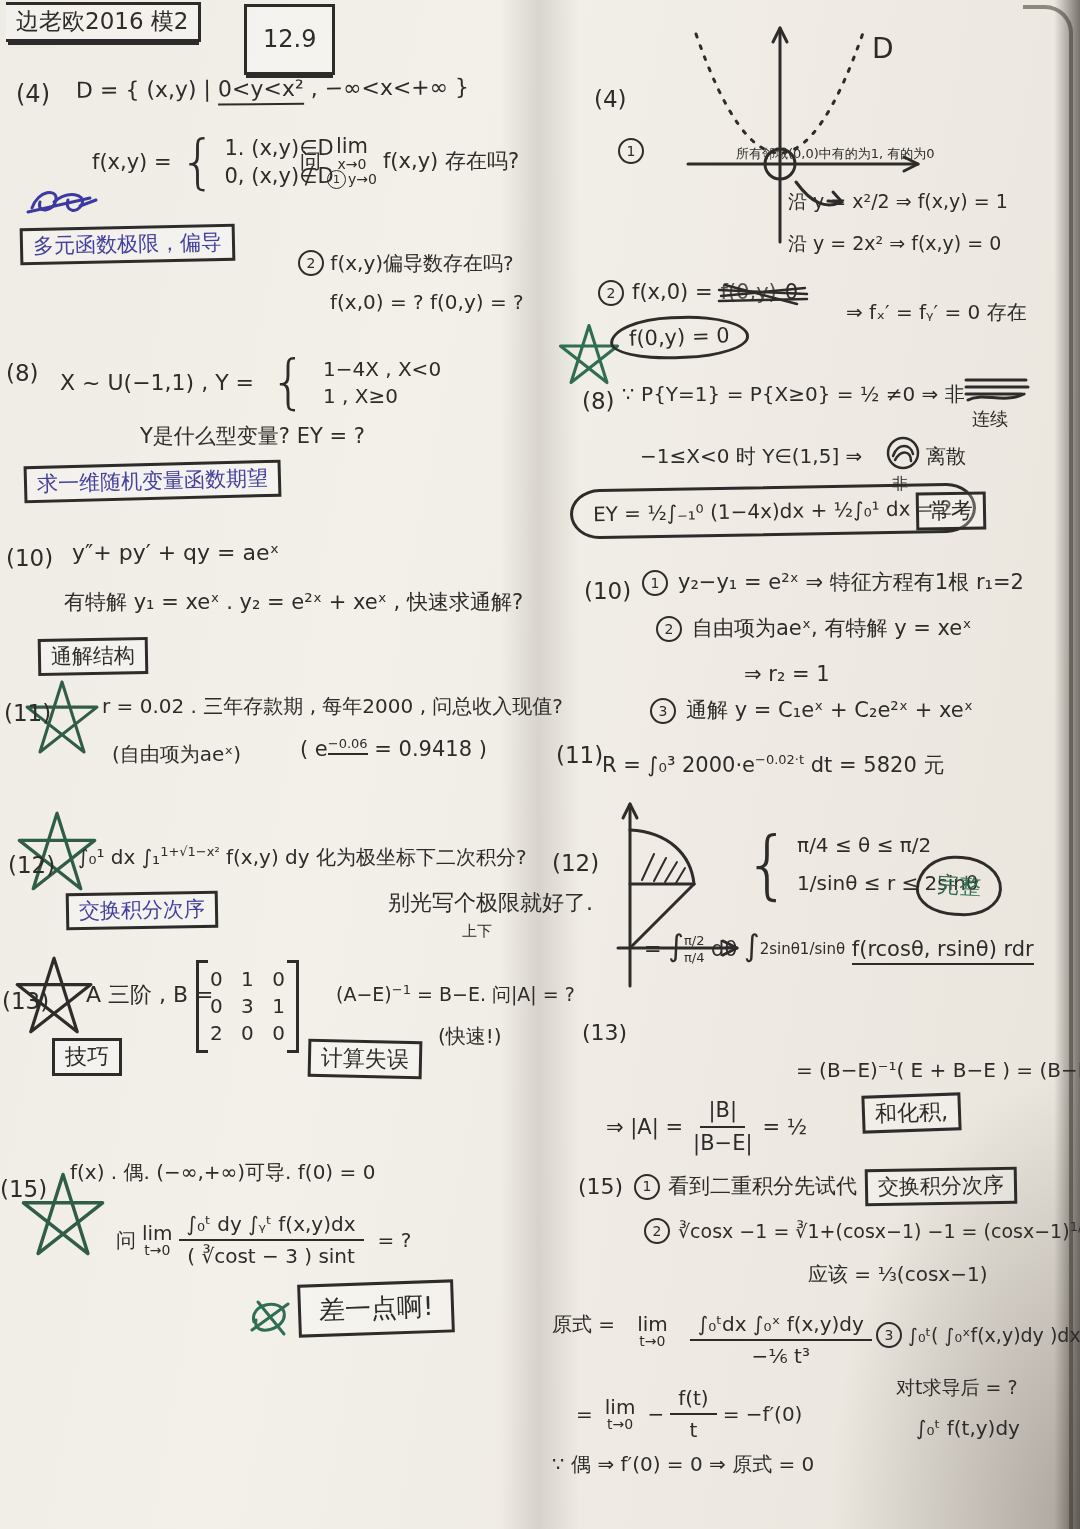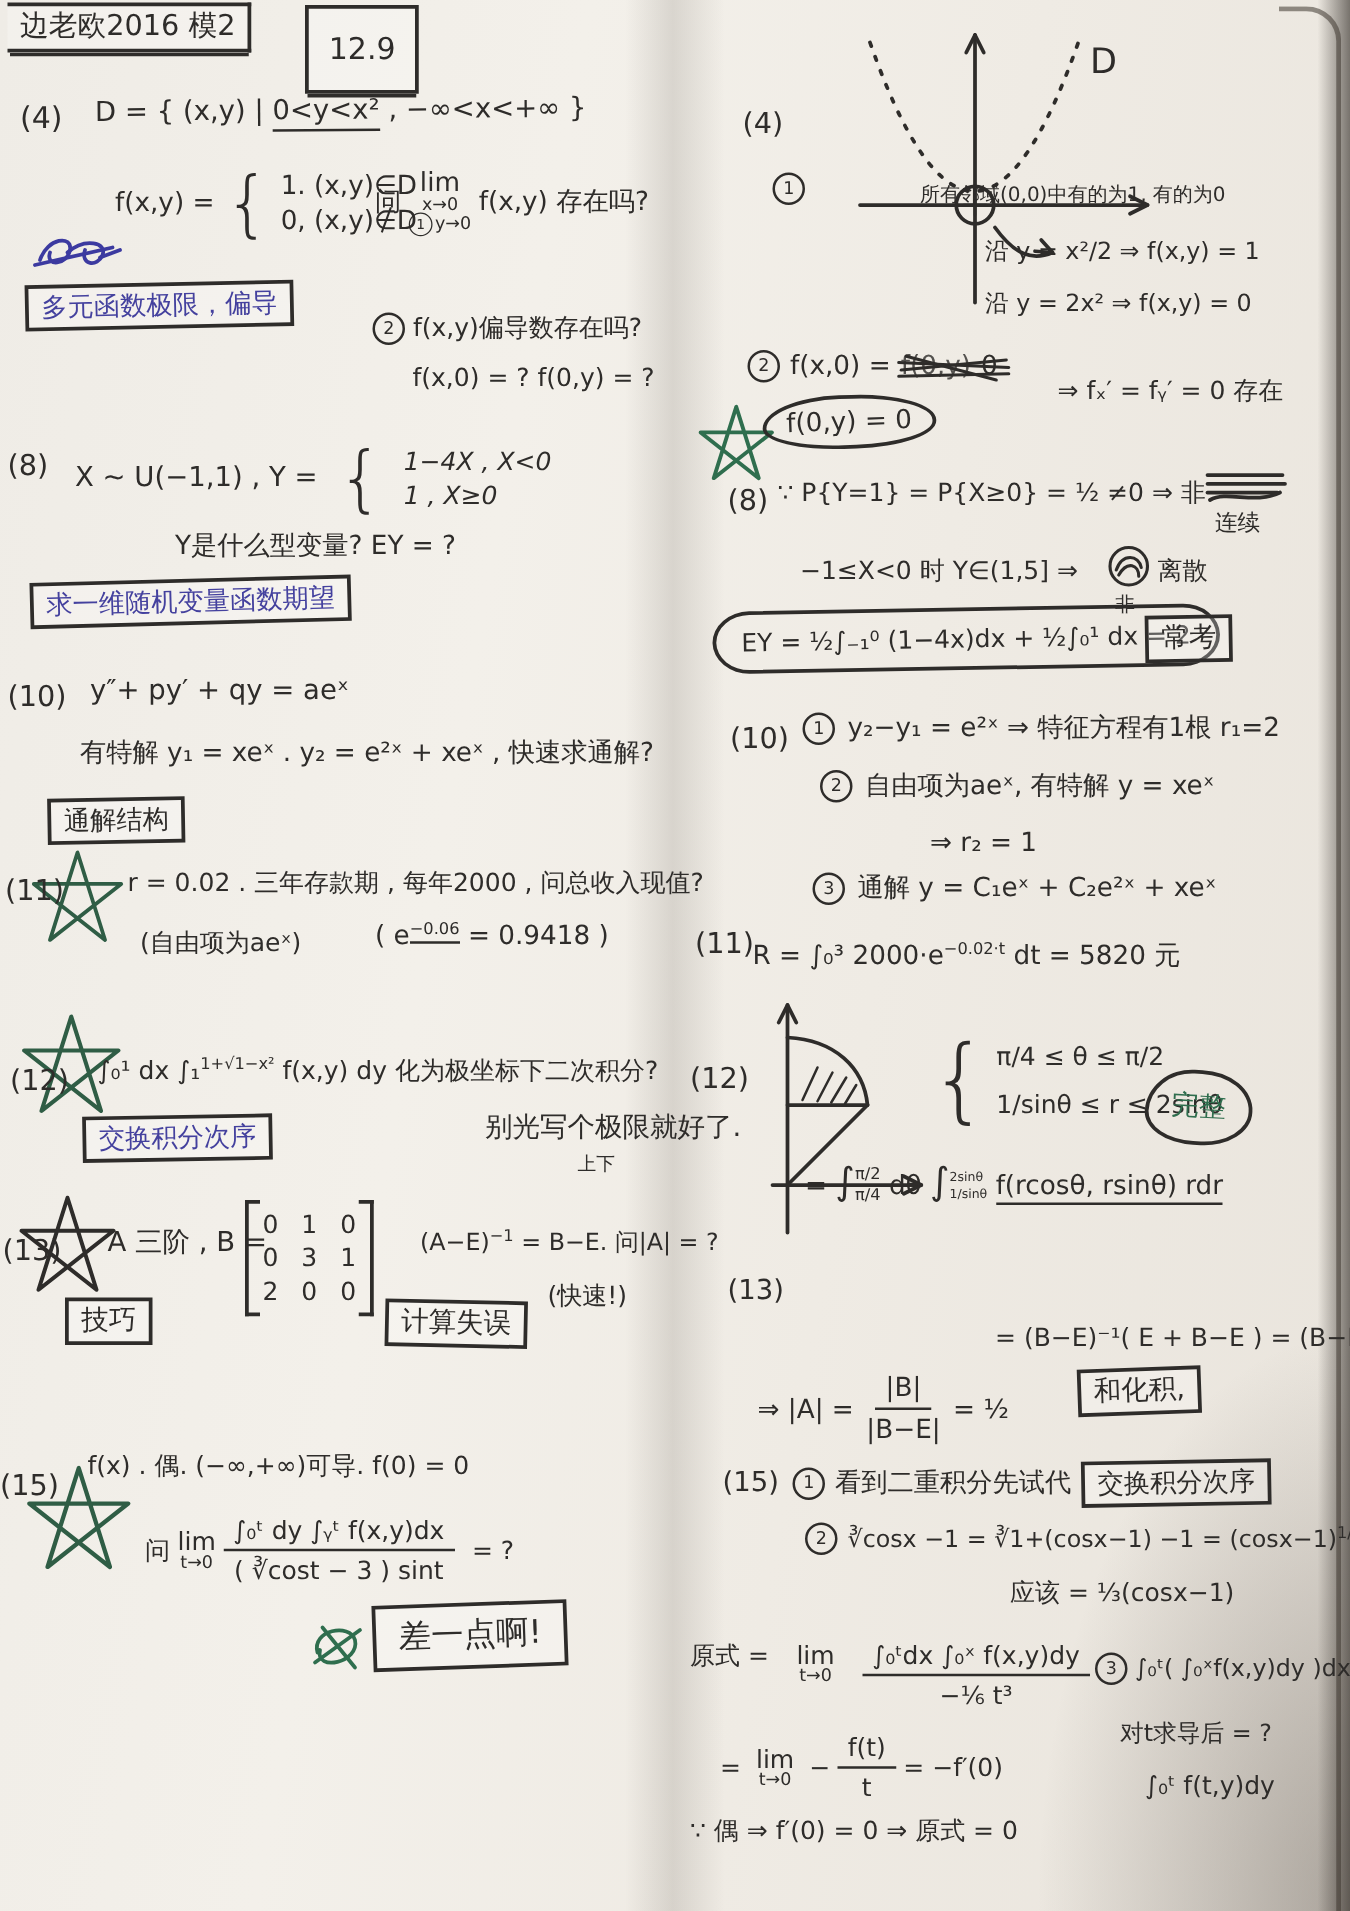--- a/index.html
+++ b/index.html
@@ -96,21 +96,21 @@
     <span class="circ">2</span>
     <span>f(x,y)偏导数存在吗?</span>
   </div>
   <div class="t" style="left:330px;top:290px;font-size:20px;">f(x,0) = ?    f(0,y) = ?</div>
 
   
   <div class="t" style="left:6px;top:360px;font-size:23px;">(8)</div>
   <div class="t cases" style="left:60px;top:348px;font-size:22px;gap:16px;">
     <span>X ~ U(−1,1) ,  Y =</span>
     <span class="brace" style="font-size:58px;font-weight:300;">{</span>
-    <span class="cascol" style="font-size:20px;font-style:italic;">
+    <span class="cascol" style="font-size:20px;">
       <span>1−4X ,  X&lt;0</span>
       <span>1  ,   X≥0</span>
     </span>
   </div>
   <div class="t" style="left:140px;top:424px;font-size:21px;">Y是什么型变量?      EY = ?</div>
   <div class="t" style="left:24px;top:463px;font-size:21px;transform:rotate(-1.5deg);">
     <span class="box blue">求一维随机变量函数期望</span>
   </div>
 
   
@@ -212,21 +212,21 @@
       <path d="M66 22 Q150 262 234 18" stroke-dasharray="3 9"></path>
       <circle cx="150" cy="152" r="15"></circle>
       <line x1="141" y1="152" x2="159" y2="152" stroke-width="2"></line>
       <line x1="150" y1="144" x2="150" y2="160" stroke-width="2"></line>
       <path d="M166 170 C182 192 196 197 212 190"></path>
       <path d="M212 190 L198 189 M212 190 L203 180"></path>
     </g>
     <text x="242" y="46" font-size="28" fill="#2e2c2a">D</text>
   </svg>
 
-  <div class="t" style="left:736px;top:146px;font-size:16px;">所有邻域(0,0)中有的为1, 有的为0</div>
+  <div class="t" style="left:736px;top:146px;font-size:13px;">所有邻域(0,0)中有的为1, 有的为0</div>
   <div class="t" style="left:788px;top:190px;font-size:19px;">沿 y = x²/2  ⇒  f(x,y) = 1</div>
   <div class="t" style="left:788px;top:232px;font-size:19px;">沿 y = 2x²  ⇒  f(x,y) = 0</div>
 
   <div class="t" style="left:598px;top:280px;font-size:21px;display:flex;align-items:center;gap:8px;">
     <span class="circ">2</span>
     <span>f(x,0) =</span>
     <span style="position:relative;display:inline-block;">
       <span style="opacity:.8;">f(0,y)</span>
       <svg style="position:absolute;left:-4px;top:2px;" width="92" height="26" viewBox="0 0 92 26">
         <g fill="none" stroke="#2e2c2a" stroke-width="2.5" stroke-linecap="round">
@@ -333,21 +333,21 @@
     <span class="oval2" style="border-color:#2e2c2a;padding:14px 18px;">完整</span>
   </div>
 
   <div class="t" style="left:644px;top:928px;font-size:21px;">
     <span>=</span>
     <span style="font-size:30px;">∫</span><span style="display:inline-flex;flex-direction:column;font-size:13px;vertical-align:middle;line-height:1.3;">
         <span>π/2</span>
         <span>π/4</span>
       </span>
     <span>dθ</span>
-    <span style="font-size:30px;">∫</span><span style="display:inline-flex;flex-direction:column;font-size:10px;vertical-align:middle;line-height:1.3;">
+    <span style="font-size:30px;">∫</span><span style="display:inline-flex;flex-direction:row;font-size:15px;vertical-align:middle;line-height:1.3;">
         <span>2sinθ</span>
         <span>1/sinθ</span>
       </span>
     <span class="und">f(rcosθ, rsinθ) rdr</span>
   </div>
 
   
   <div class="t" style="left:582px;top:1020px;font-size:22px;">(13)</div>
   <div class="t" style="left:796px;top:1058px;font-size:20px;">= (B−E)⁻¹( E + B−E ) = (B−E)⁻¹·B</div>
   <div class="t" style="left:606px;top:1098px;font-size:21px;display:flex;align-items:center;gap:10px;">

